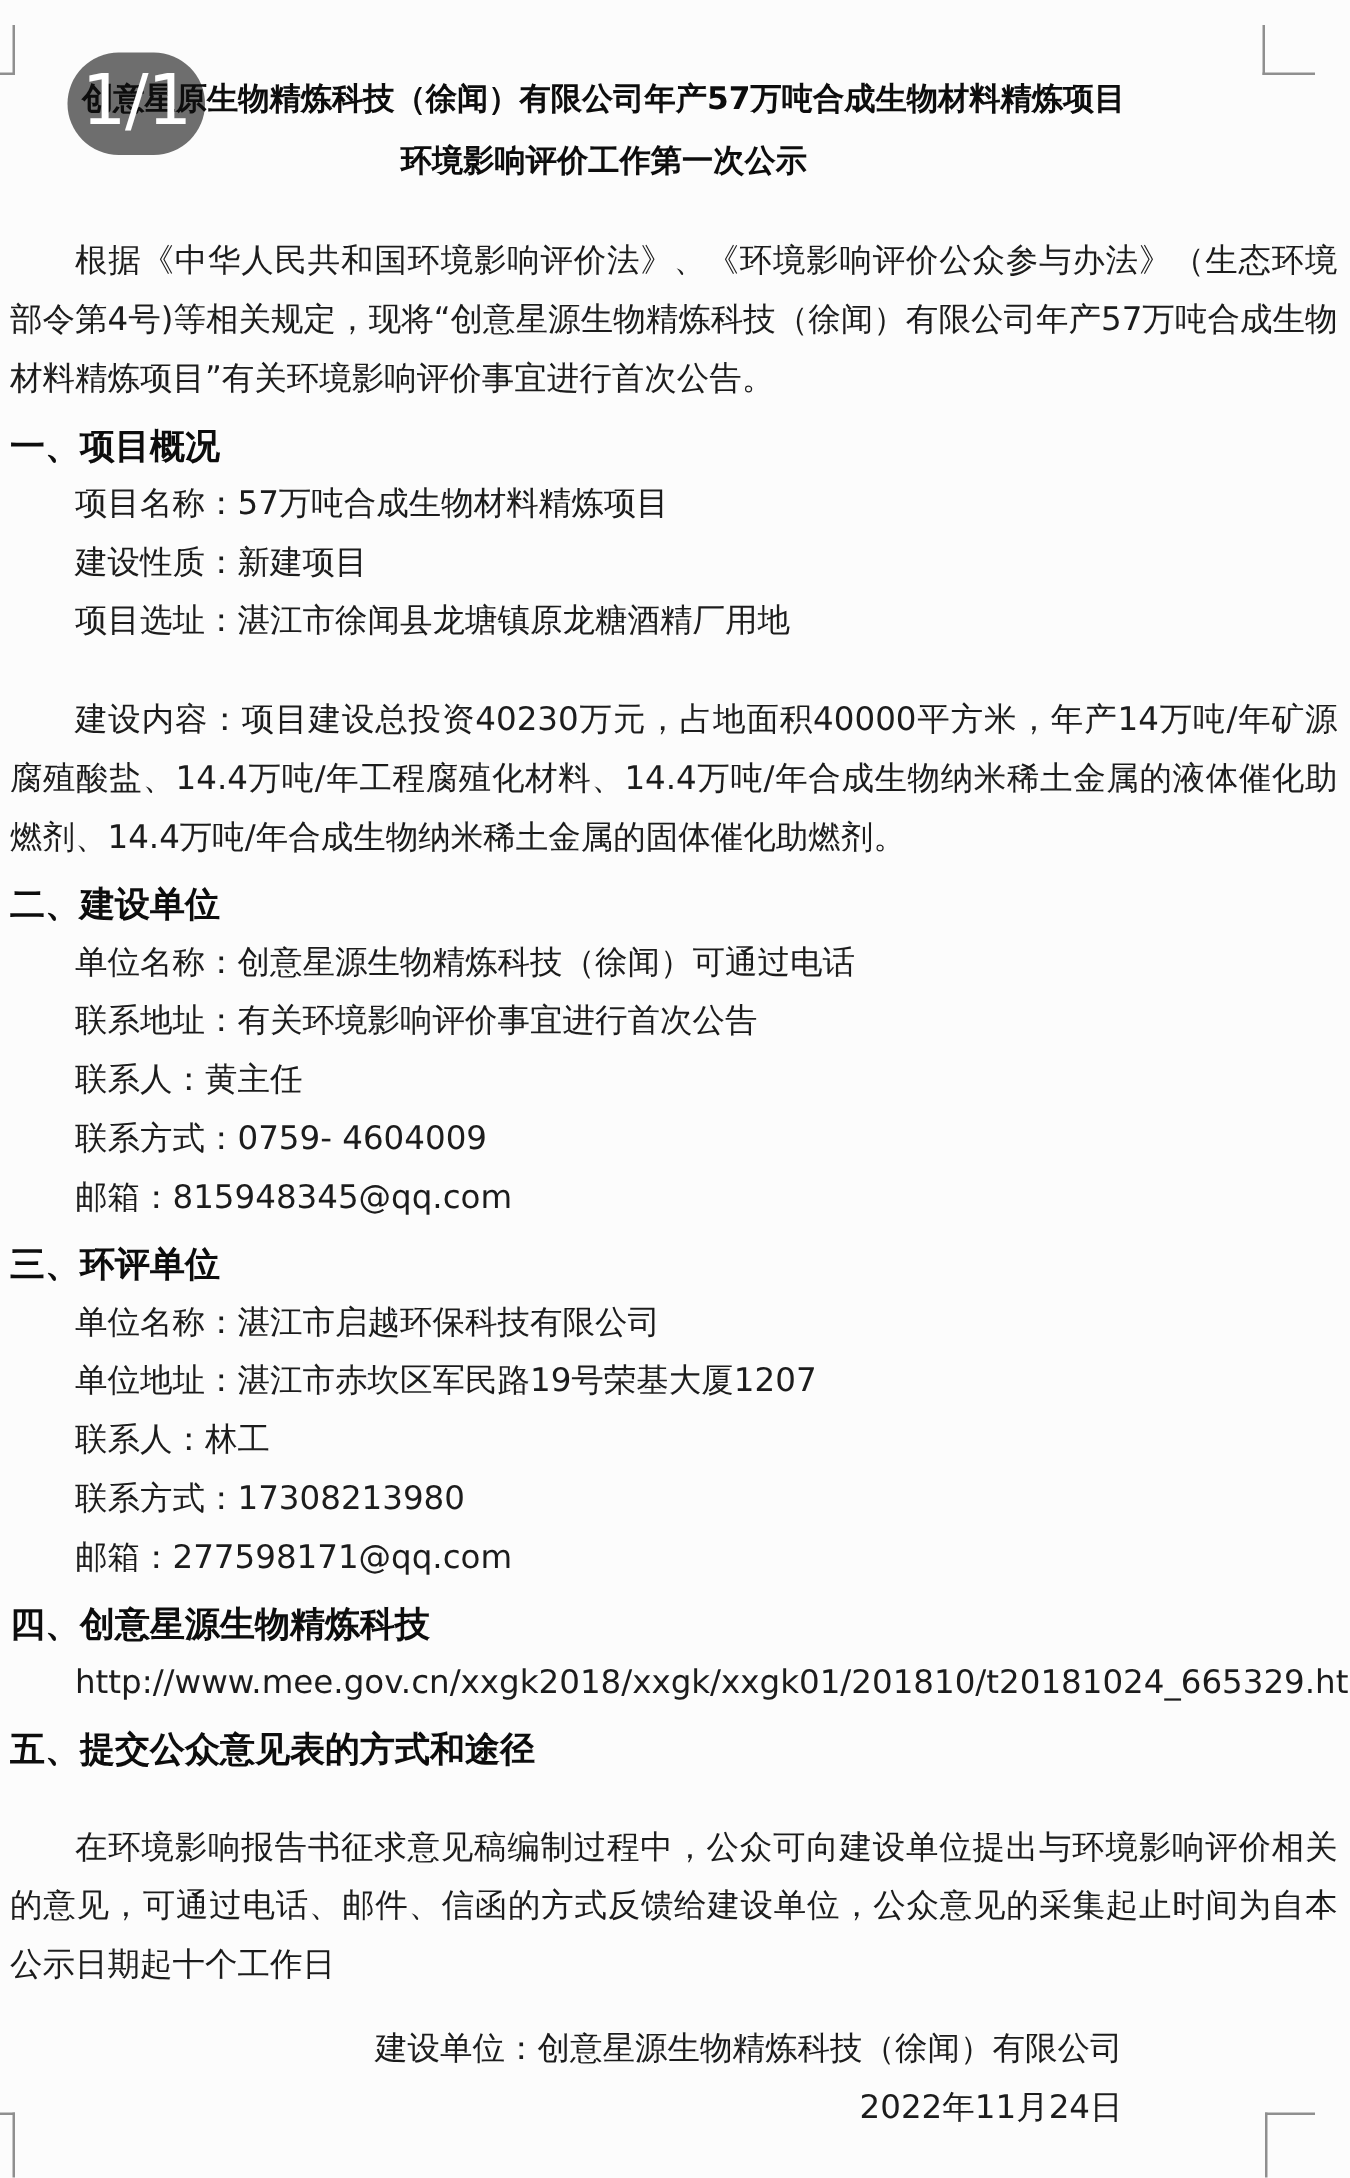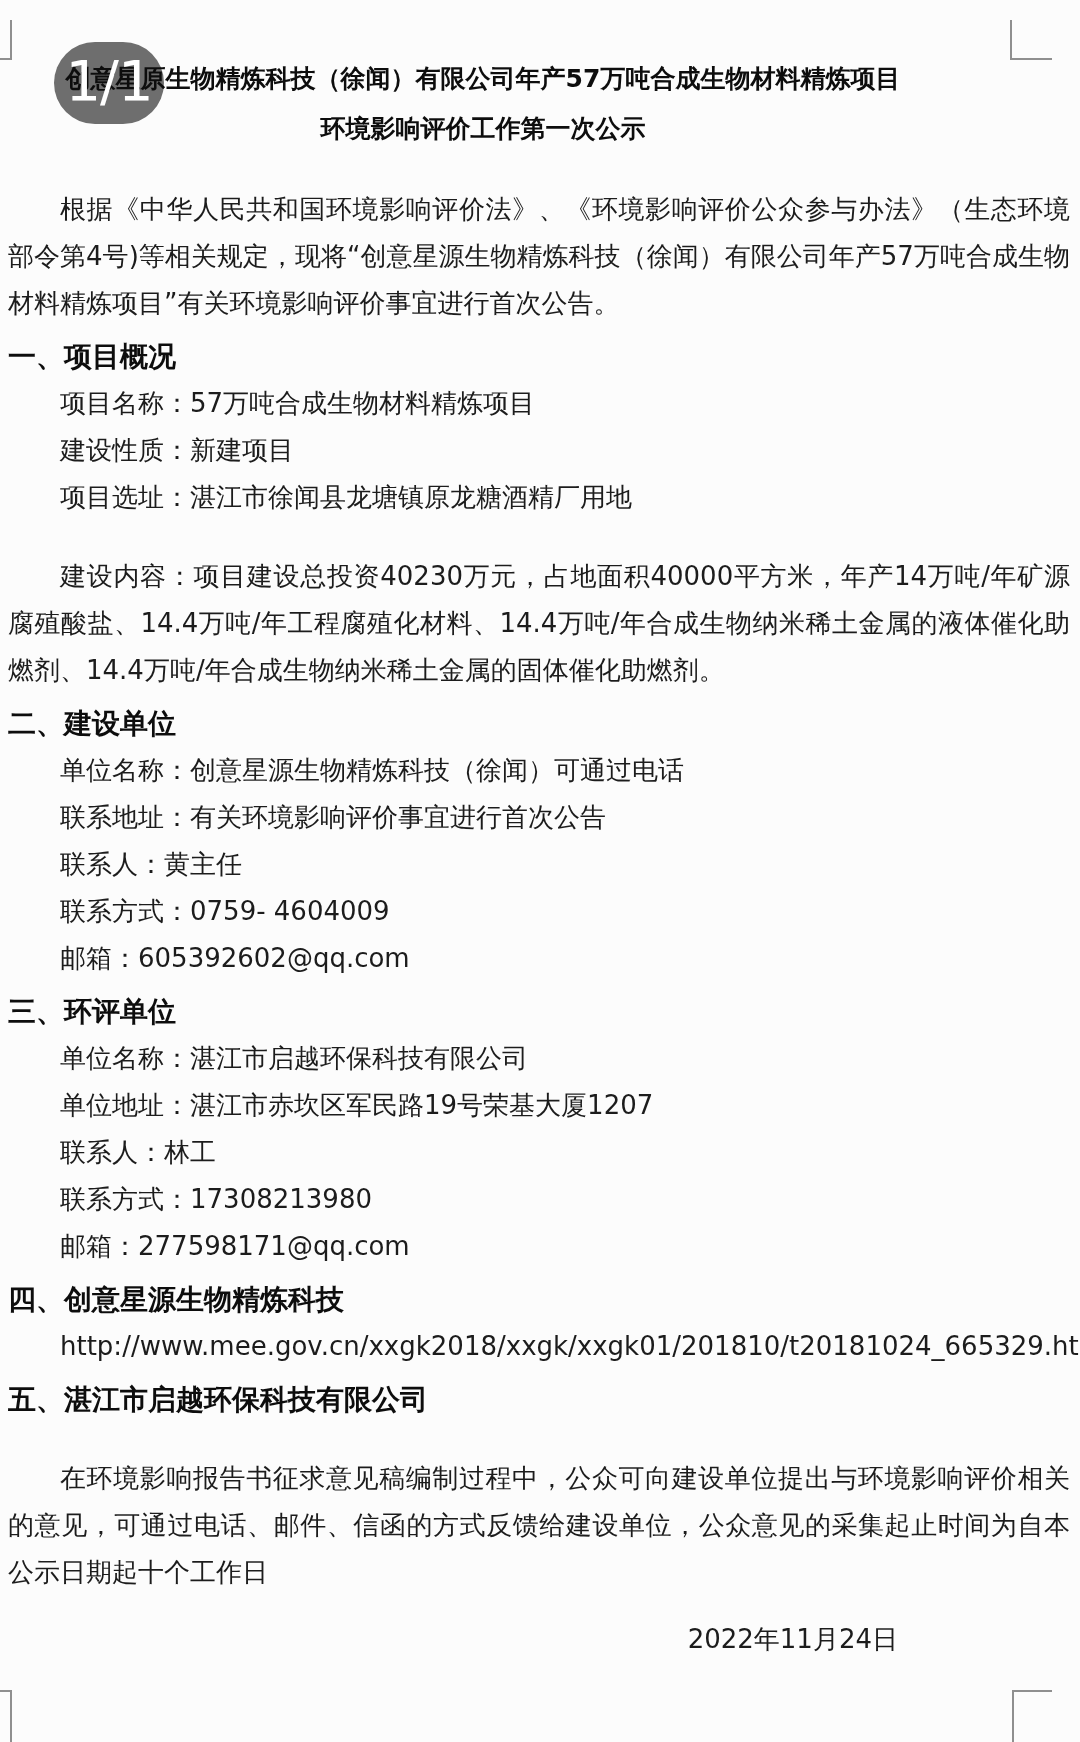--- a/index.html
+++ b/index.html
@@ -104,33 +104,34 @@
     <p class="item">项目名称：57万吨合成生物材料精炼项目</p>
     <p class="item">建设性质：新建项目</p>
     <p class="item">项目选址：湛江市徐闻县龙塘镇原龙糖酒精厂用地</p>
     <p class="para indent">建设内容：项目建设总投资40230万元，占地面积40000平方米，年产14万吨/年矿源腐殖酸盐、14.4万吨/年工程腐殖化材料、14.4万吨/年合成生物纳米稀土金属的液体催化助燃剂、14.4万吨/年合成生物纳米稀土金属的固体催化助燃剂。</p>
 
     <h2 class="heading">二、建设单位</h2>
     <p class="item">单位名称：创意星源生物精炼科技（徐闻）可通过电话</p>
     <p class="item">联系地址：有关环境影响评价事宜进行首次公告</p>
     <p class="item">联系人：黄主任</p>
     <p class="item">联系方式：0759- 4604009</p>
-    <p class="item">邮箱：605392602@qq.com</p>
+    <p class="item">邮箱：815948345@qq.com</p>
 
     <h2 class="heading">三、环评单位</h2>
     <p class="item">单位名称：湛江市启越环保科技有限公司</p>
     <p class="item">单位地址：湛江市赤坎区军民路19号荣基大厦1207</p>
     <p class="item">联系人：林工</p>
     <p class="item">联系方式：17308213980</p>
     <p class="item">邮箱：277598171@qq.com</p>
 
     <h2 class="heading">四、创意星源生物精炼科技</h2>
     <span class="link-line">http://www.mee.gov.cn/xxgk2018/xxgk/xxgk01/201810/t20181024_665329.html</span>
 
-    <h2 class="heading">五、湛江市启越环保科技有限公司</h2>
+    <h2 class="heading">五、提交公众意见表的方式和途径</h2>
     <p class="para indent">在环境影响报告书征求意见稿编制过程中，公众可向建设单位提出与环境影响评价相关的意见，可通过电话、邮件、信函的方式反馈给建设单位，公众意见的采集起止时间为自本公示日期起十个工作日</p>
 
     <div class="footer">
+      <p>建设单位：创意星源生物精炼科技（徐闻）有限公司</p>
       <p>2022年11月24日</p>
     </div>
 
   </div>
 </div>
 
 </body></html>

